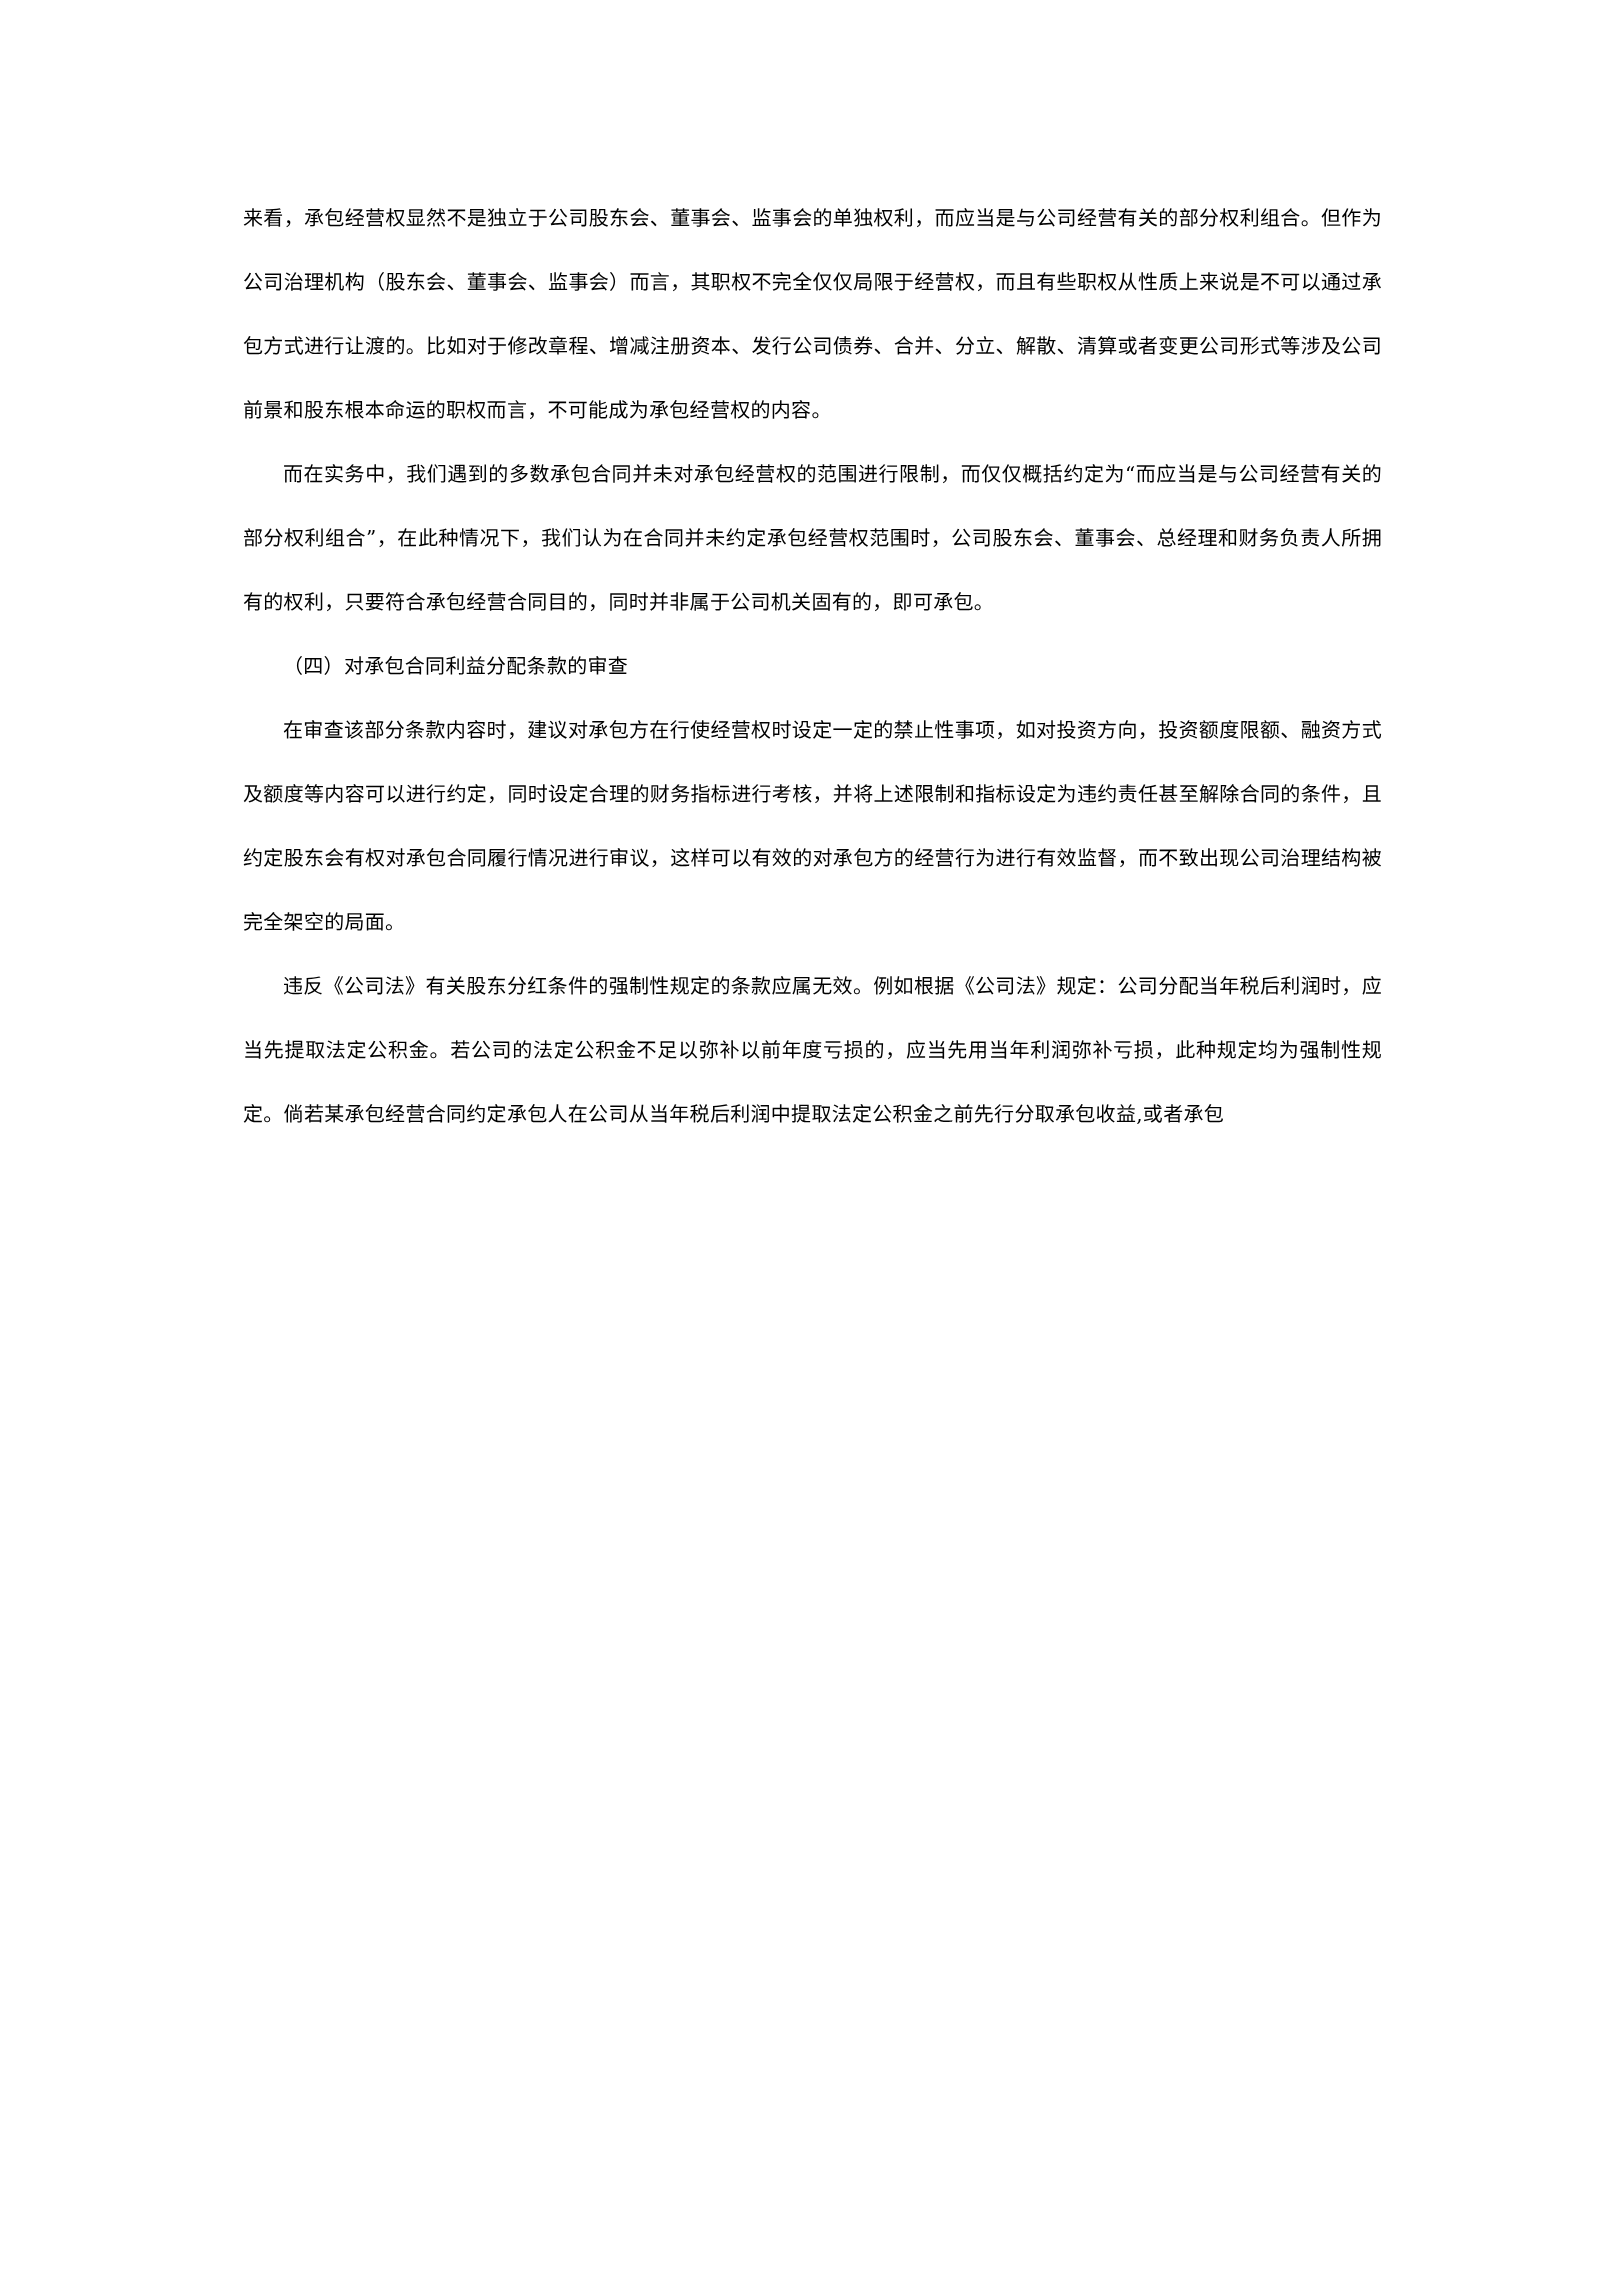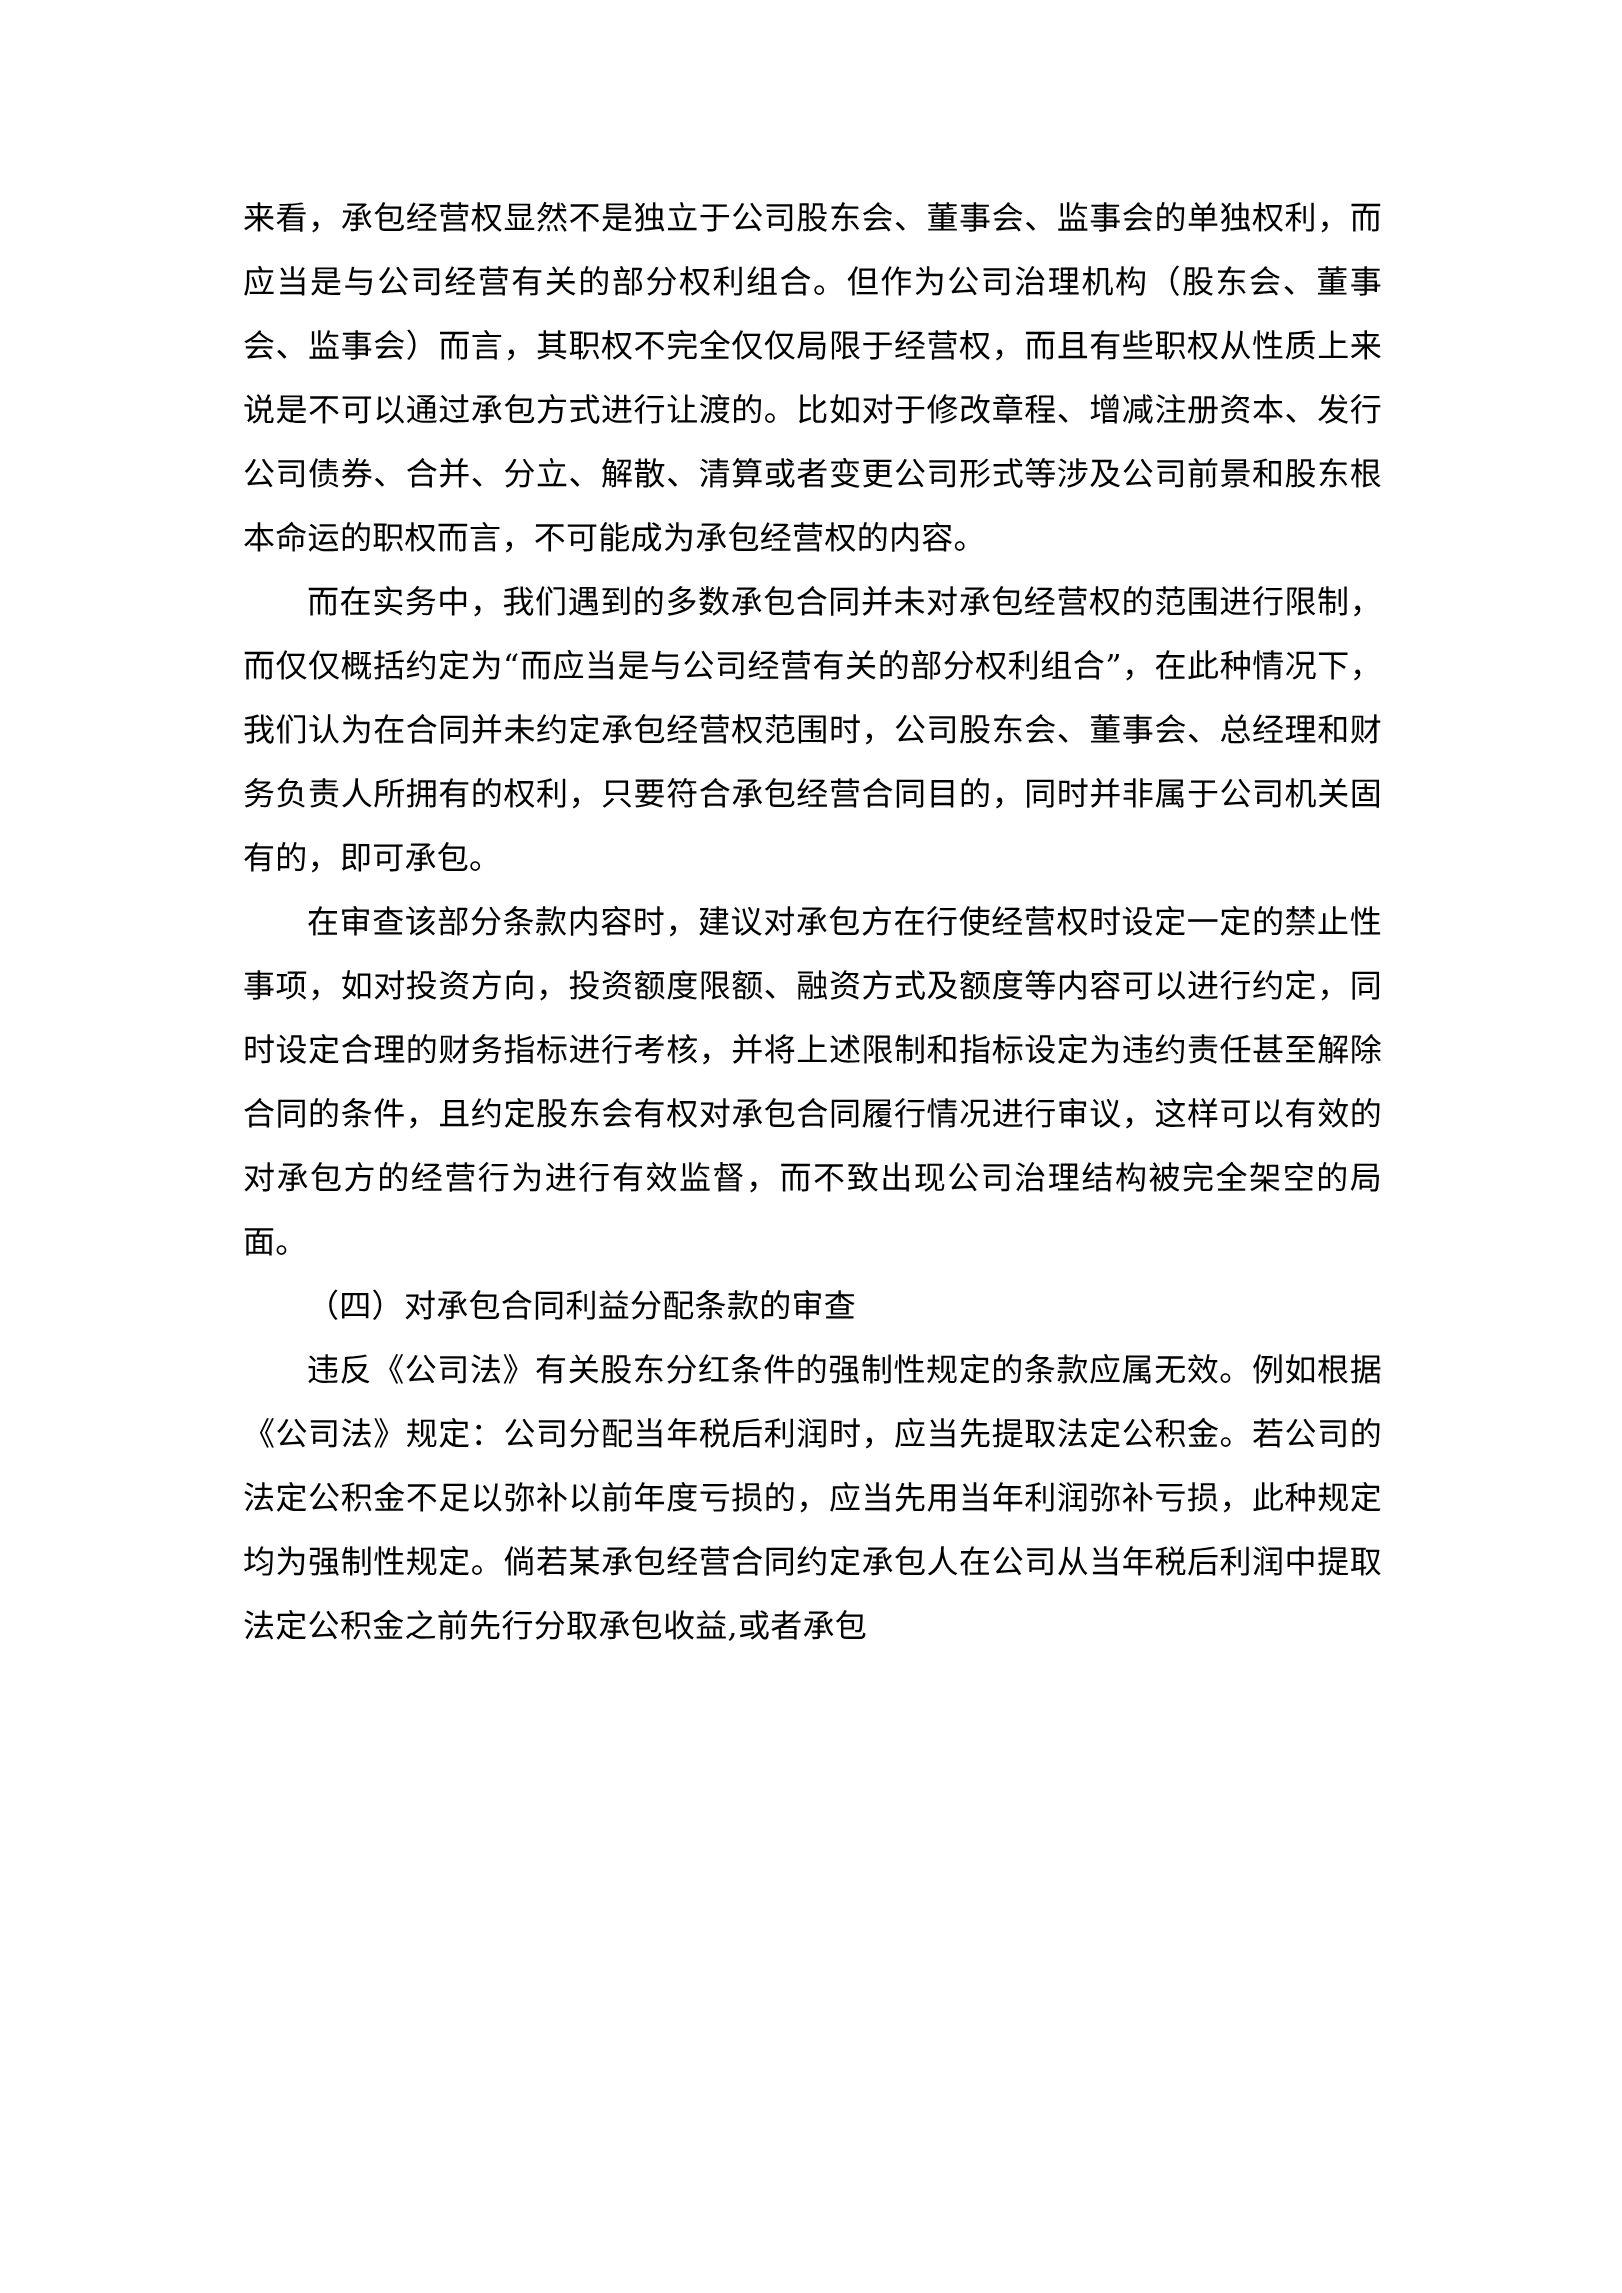--- a/index.html
+++ b/index.html
@@ -12,37 +12,37 @@
     height: 2294px;
     position: relative;
     font-family: "DejaVu Serif", "Liberation Serif", serif;
   }
   .page {
     position: absolute;
     left: 243px;
     top: 186px;
     width: 1139px;
     color: #000000;
-    font-size: 32px;
+    font-size: 20px;
     line-height: 64px;
     text-align: justify;
     text-justify: inter-ideograph;
     letter-spacing: 0.3px;
   }
   .page p {
     margin: 0;
     padding: 0;
   }
   .page p.indent {
     text-indent: 2em;
   }
 </style>
 </head>
 <body>
 
 <div class="page">
   <p>来看，承包经营权显然不是独立于公司股东会、董事会、监事会的单独权利，而应当是与公司经营有关的部分权利组合。但作为公司治理机构（股东会、董事会、监事会）而言，其职权不完全仅仅局限于经营权，而且有些职权从性质上来说是不可以通过承包方式进行让渡的。比如对于修改章程、增减注册资本、发行公司债券、合并、分立、解散、清算或者变更公司形式等涉及公司前景和股东根本命运的职权而言，不可能成为承包经营权的内容。</p>
   <p class="indent">而在实务中，我们遇到的多数承包合同并未对承包经营权的范围进行限制，而仅仅概括约定为“而应当是与公司经营有关的部分权利组合”，在此种情况下，我们认为在合同并未约定承包经营权范围时，公司股东会、董事会、总经理和财务负责人所拥有的权利，只要符合承包经营合同目的，同时并非属于公司机关固有的，即可承包。</p>
+  <p class="indent">（四）对承包合同利益分配条款的审查</p>
   <p class="indent">在审查该部分条款内容时，建议对承包方在行使经营权时设定一定的禁止性事项，如对投资方向，投资额度限额、融资方式及额度等内容可以进行约定，同时设定合理的财务指标进行考核，并将上述限制和指标设定为违约责任甚至解除合同的条件，且约定股东会有权对承包合同履行情况进行审议，这样可以有效的对承包方的经营行为进行有效监督，而不致出现公司治理结构被完全架空的局面。</p>
-  <p class="indent">（四）对承包合同利益分配条款的审查</p>
   <p class="indent">违反《公司法》有关股东分红条件的强制性规定的条款应属无效。例如根据《公司法》规定：公司分配当年税后利润时，应当先提取法定公积金。若公司的法定公积金不足以弥补以前年度亏损的，应当先用当年利润弥补亏损，此种规定均为强制性规定。倘若某承包经营合同约定承包人在公司从当年税后利润中提取法定公积金之前先行分取承包收益,或者承包</p>
 </div>
 
 
 </body></html>

